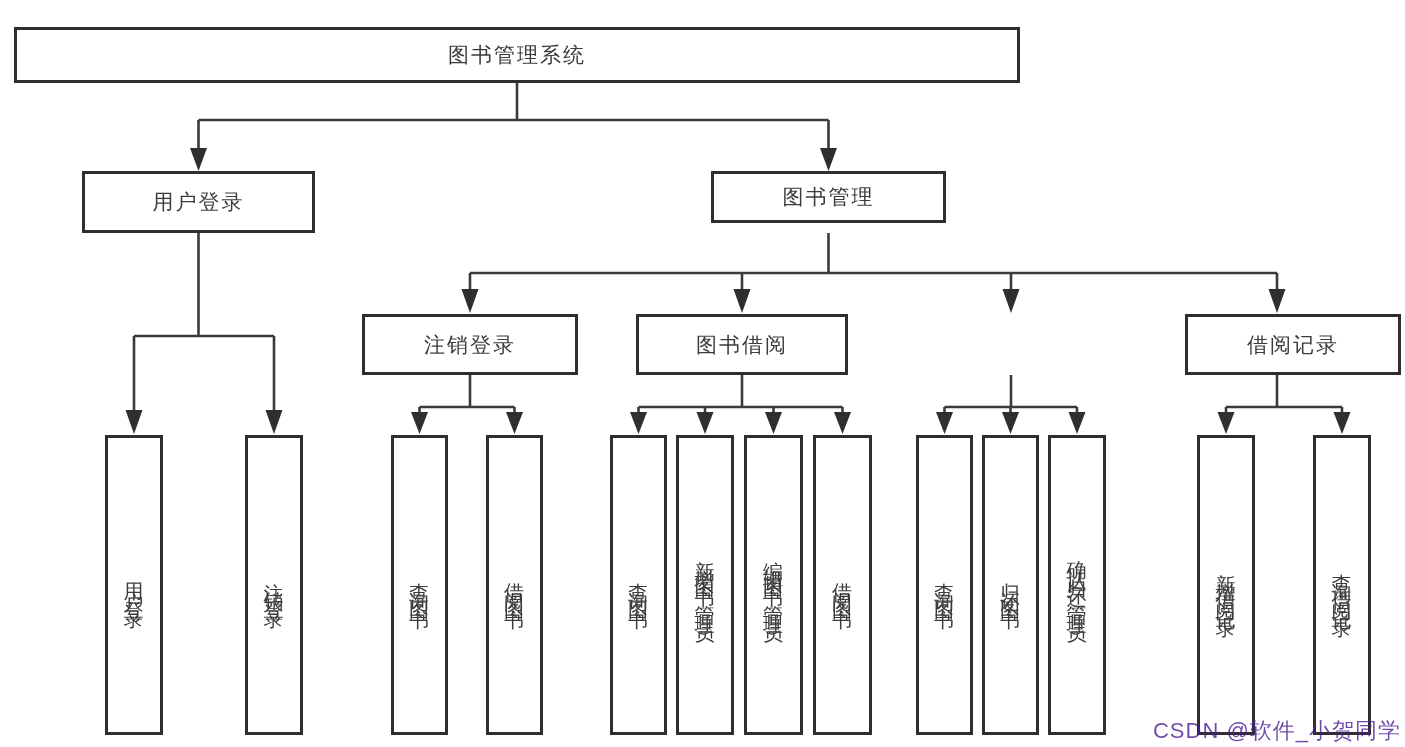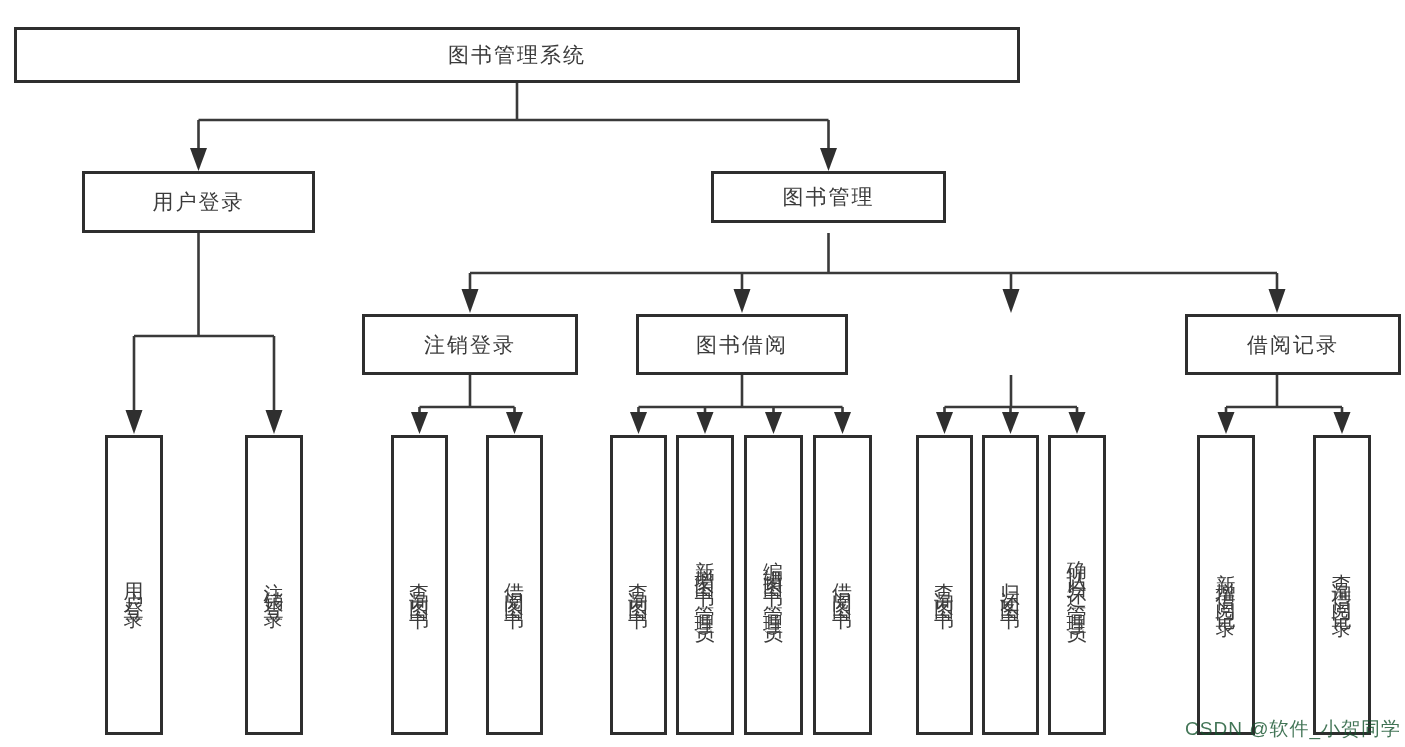--- a/index.html
+++ b/index.html
@@ -52,23 +52,23 @@
     font-size: 20px;
     line-height: 1;
     letter-spacing: 9px;
     color: #3b3b3b;
     white-space: nowrap;
   }
   .watermark {
     position: absolute;
     top: 716px;
     right: 4px;
-    font-size: 19px;
+    font-size: 22px;
     letter-spacing: 1px;
-    color: #14532d;
+    color: #4c1d95;
     opacity: 0.8;
     white-space: nowrap;
     text-align: right;
   }
 </style>
 </head>
 <body>
 
 <div class="canvas">
 

